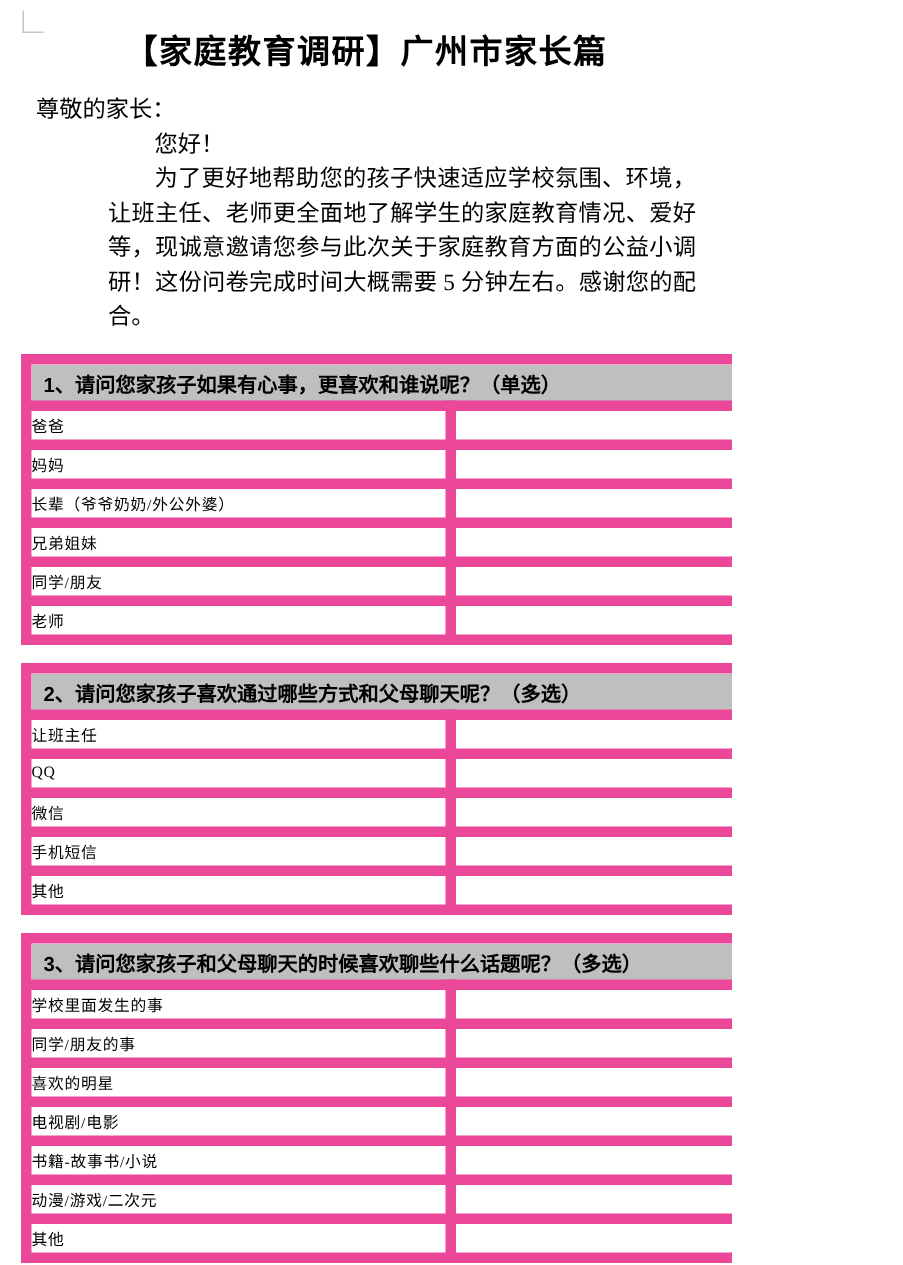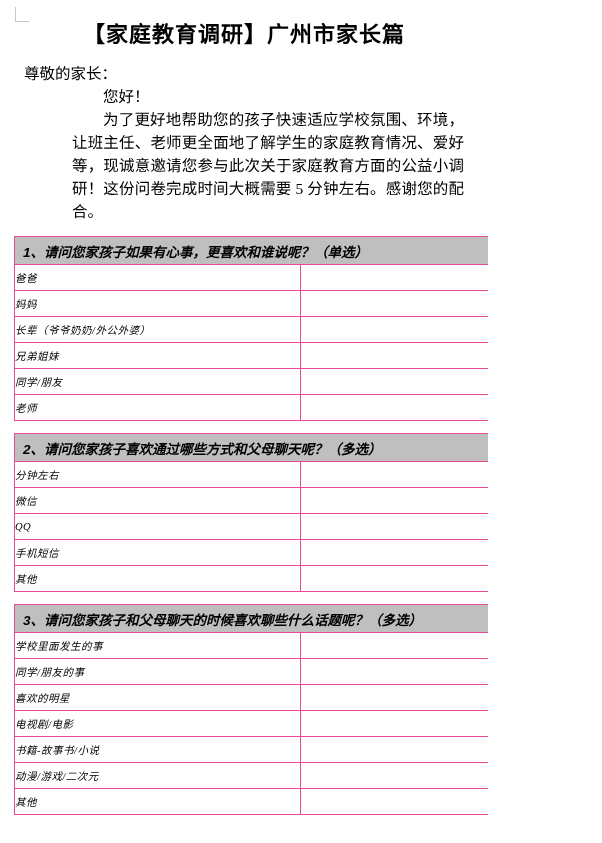--- a/index.html
+++ b/index.html
@@ -33,21 +33,21 @@
   .intro p { margin: 0; text-align: justify; }
   .intro .indent { text-indent: 2em; margin-left: 48px; }
 
   .questions { margin: 13px 0 0 14px; width: 572px; }
   table.qtable {
     width: 572px;
     border-collapse: collapse;
     table-layout: fixed;
     margin: 0 0 12px 0;
   }
-  table.qtable th, table.qtable td { border: 1px solid #ec4899; font-style: italic; }
+  table.qtable th, table.qtable td { border: 7px solid #ec4899; }
   table.qtable th.qheader {
     background: #bfbfbf;
     font-family: "Liberation Sans", sans-serif;
     font-weight: bold;
     font-size: 13.5px;
     text-align: left;
     height: 28px;
     padding: 2px 8px;
     box-sizing: border-box;
     white-space: nowrap;
@@ -114,29 +114,29 @@
             <td class="answer"></td>
           </tr>
         </tbody>
       </table>
       <table class="qtable">
         <tbody>
           <tr>
             <th colspan="2" class="qheader">2、请问您家孩子喜欢通过哪些方式和父母聊天呢？（多选）</th>
           </tr>
           <tr>
-            <td class="option">分钟左右</td>
+            <td class="option">让班主任</td>
+            <td class="answer"></td>
+          </tr>
+          <tr>
+            <td class="option">QQ</td>
             <td class="answer"></td>
           </tr>
           <tr>
             <td class="option">微信</td>
-            <td class="answer"></td>
-          </tr>
-          <tr>
-            <td class="option">QQ</td>
             <td class="answer"></td>
           </tr>
           <tr>
             <td class="option">手机短信</td>
             <td class="answer"></td>
           </tr>
           <tr>
             <td class="option">其他</td>
             <td class="answer"></td>
           </tr>

